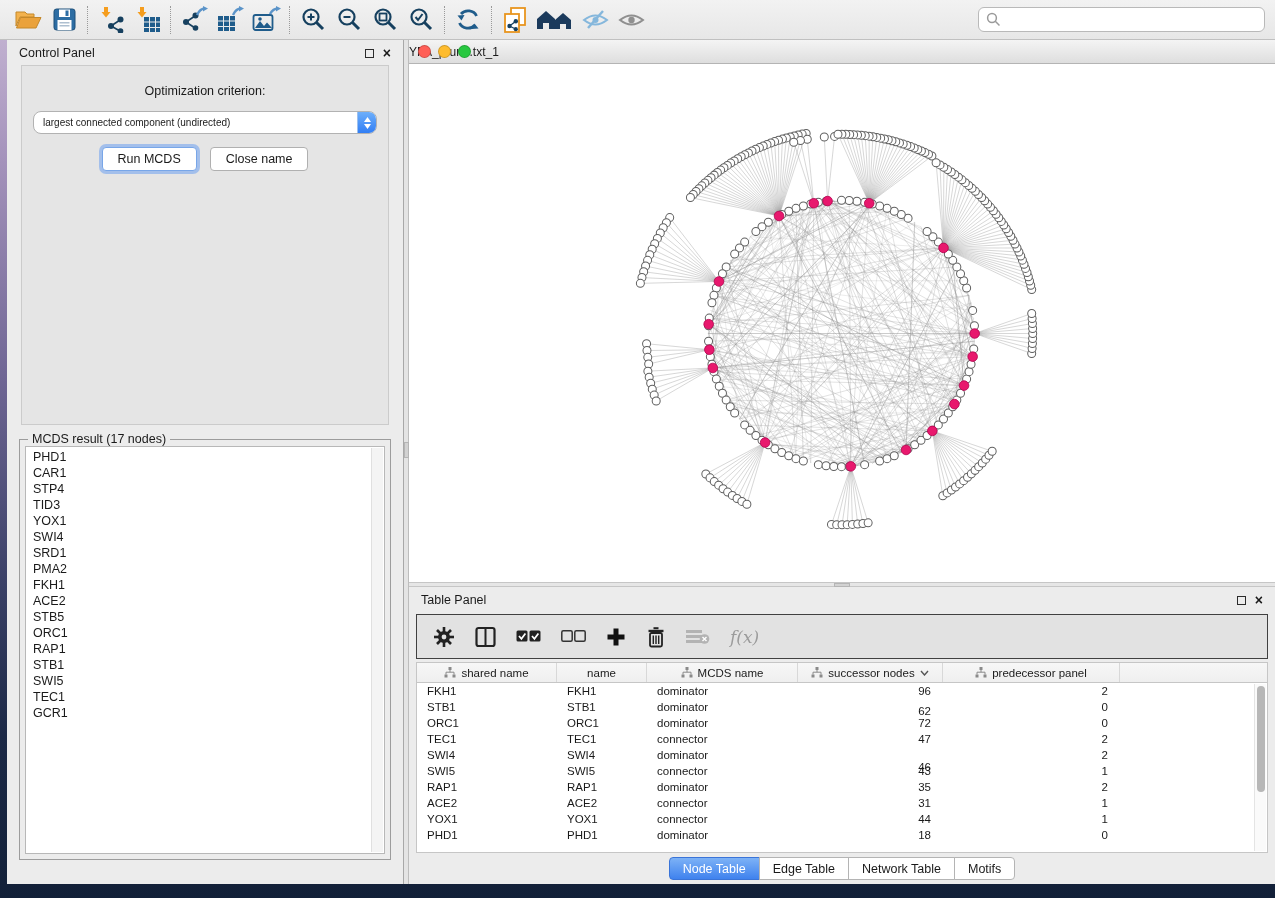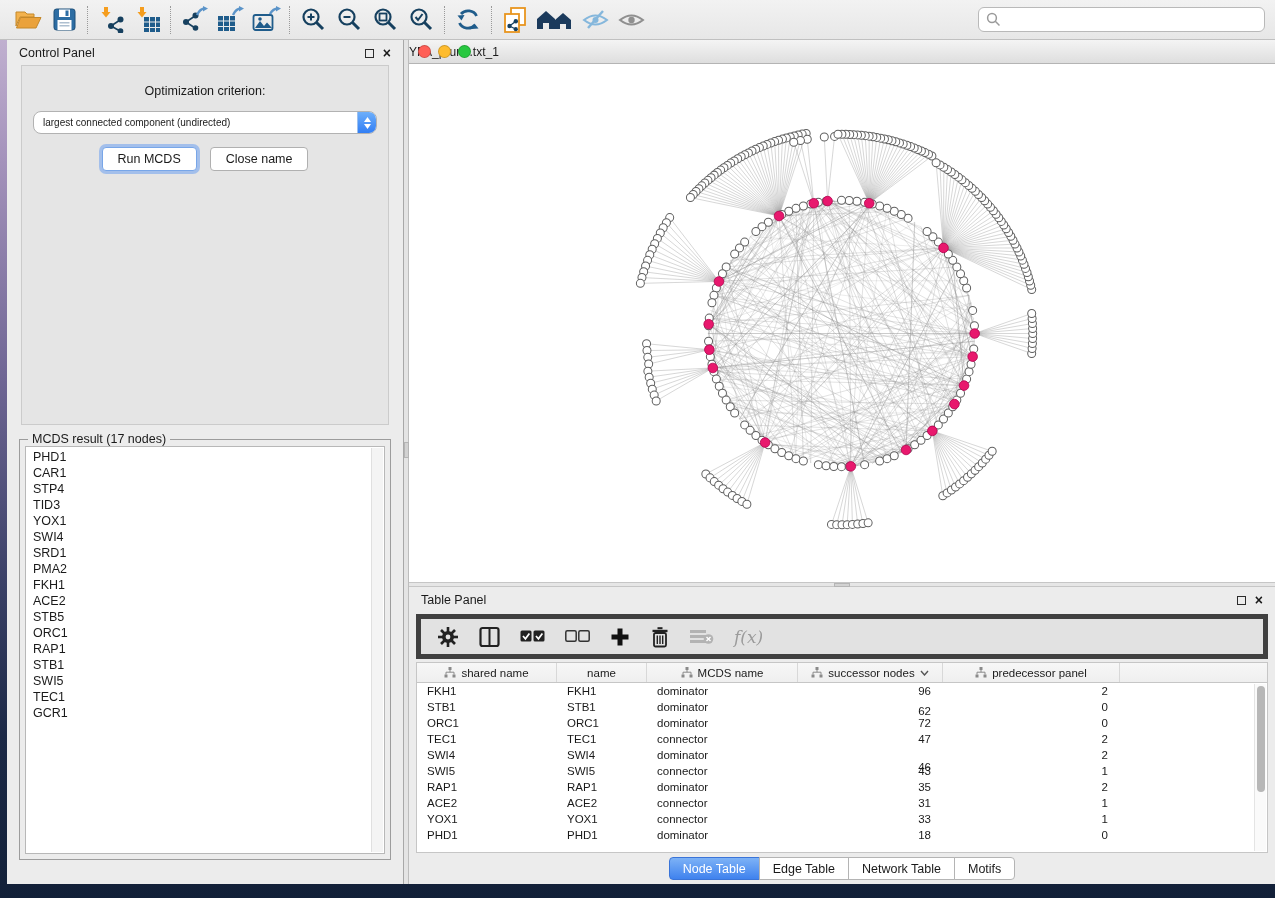--- a/index.html
+++ b/index.html
@@ -61,21 +61,21 @@
   .lights{position:absolute;left:9px;top:5px;display:flex;gap:7px}
   .light{width:13px;height:13px;border-radius:50%;border:1px solid rgba(0,0,0,.18)}
   .net-canvas{flex:1;background:#fff;position:relative;min-height:0}
   .net-canvas svg{position:absolute;inset:0;width:100%;height:100%}
 
   .hsplit{height:5px;background:#e6e6e6;border-top:1px solid #c6c6c6;border-bottom:1px solid #c6c6c6;position:relative;cursor:row-resize;flex-shrink:0}
   .hsplit .grip{position:absolute;left:50%;top:0;width:16px;height:4px;margin-left:-8px;background:#d2d2d2;border:1px solid #b5b5b5}
 
   
   .table-panel{height:297px;background:#ececec;display:flex;flex-direction:column;flex-shrink:0}
-  .tp-toolbar{margin:1px 7px 3px 7px;height:45px;background:#e2e2e2;border:5px solid #404040;
+  .tp-toolbar{margin:1px 7px 3px 7px;height:45px;background:#e2e2e2;border:1px solid #404040;
               display:flex;align-items:center;gap:20px;padding:0 16px;flex-shrink:0}
   .tp-ico{display:flex;align-items:center;justify-content:center;height:28px}
   .fx{font-family:"DejaVu Serif","Liberation Serif",serif;font-style:italic;font-size:17px;color:#9b9b9b}
   .tp-table{margin:0 7px;background:#fff;border:1px solid #c6c6c6;flex:1;position:relative;overflow:hidden;min-height:0}
   .thead{display:flex;height:20px;background:linear-gradient(#f7f7f7,#efefef);border-bottom:1px solid #c6c6c6}
   .th{display:flex;align-items:center;justify-content:center;gap:5px;font-size:11.5px;border-right:1px solid #d8d8d8;flex-shrink:0}
   .tbody .tr{display:flex;height:16px;font-size:11.5px;align-items:center}
   .td{flex-shrink:0;padding:0 10px;white-space:nowrap;overflow:hidden}
   .td.num{text-align:right;padding-right:12px}
   .tbl-sb{position:absolute;top:21px;right:1px;bottom:1px;width:12px;background:#fafafa;border-left:1px solid #e4e4e4}
@@ -1313,21 +1313,21 @@
                 <div class="td" style="width: 140px;">ACE2</div>
                 <div class="td" style="width: 90px;">ACE2</div>
                 <div class="td" style="width: 151px;">connector</div>
                 <div class="td num" style="width: 145px;">31</div>
                 <div class="td num" style="width: 177px;">1</div>
               </div>
               <div class="tr">
                 <div class="td" style="width: 140px;">YOX1</div>
                 <div class="td" style="width: 90px;">YOX1</div>
                 <div class="td" style="width: 151px;">connector</div>
-                <div class="td num" style="width: 145px;">33</div>
+                <div class="td num" style="width: 145px;">44</div>
                 <div class="td num" style="width: 177px;">1</div>
               </div>
               <div class="tr">
                 <div class="td" style="width: 140px;">PHD1</div>
                 <div class="td" style="width: 90px;">PHD1</div>
                 <div class="td" style="width: 151px;">dominator</div>
                 <div class="td num" style="width: 145px;">18</div>
                 <div class="td num" style="width: 177px;">0</div>
               </div>
             </div>

